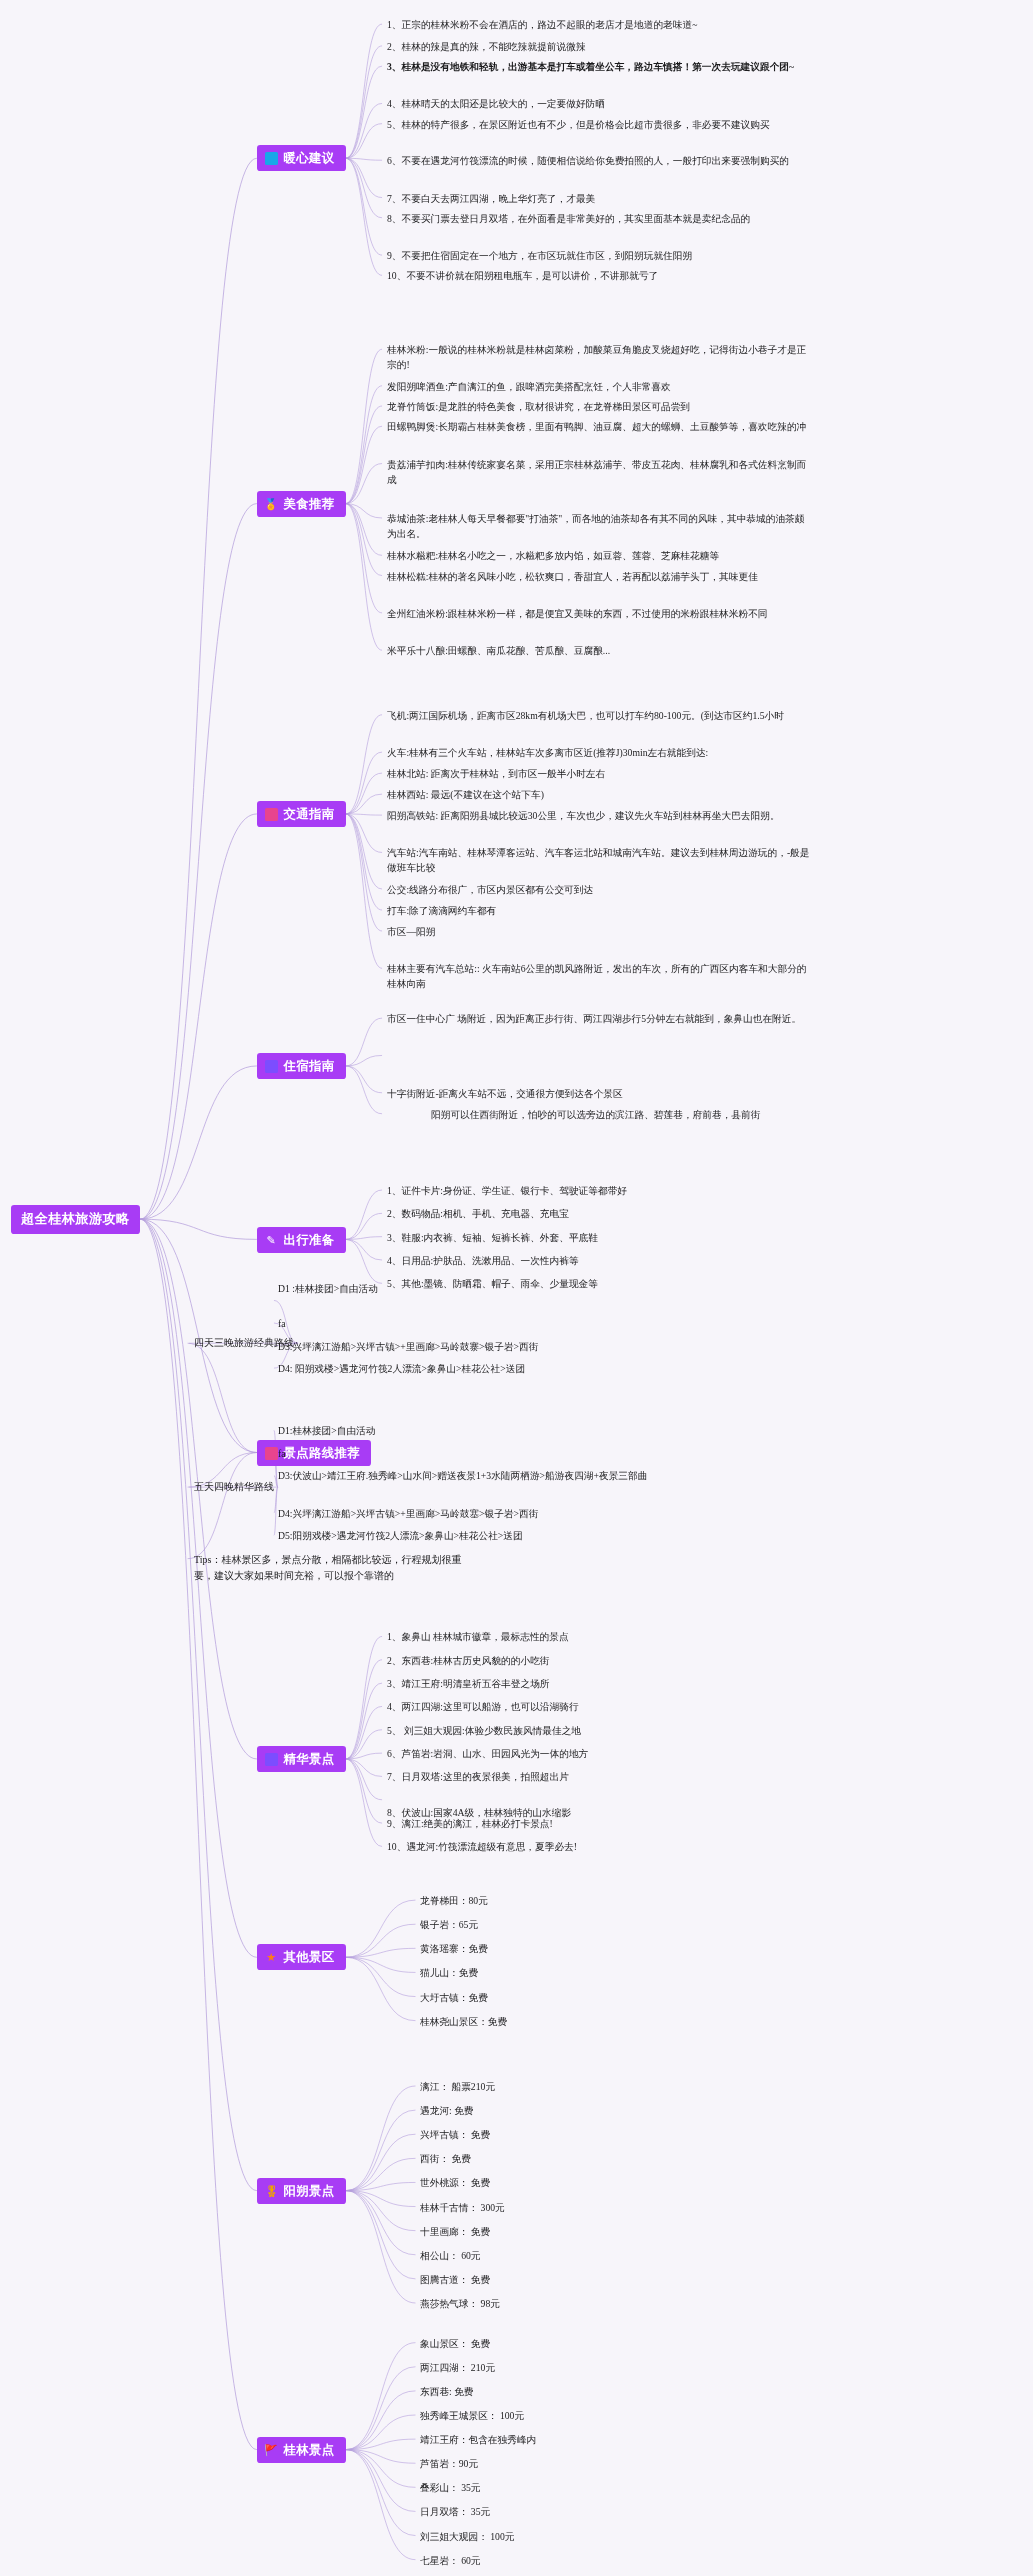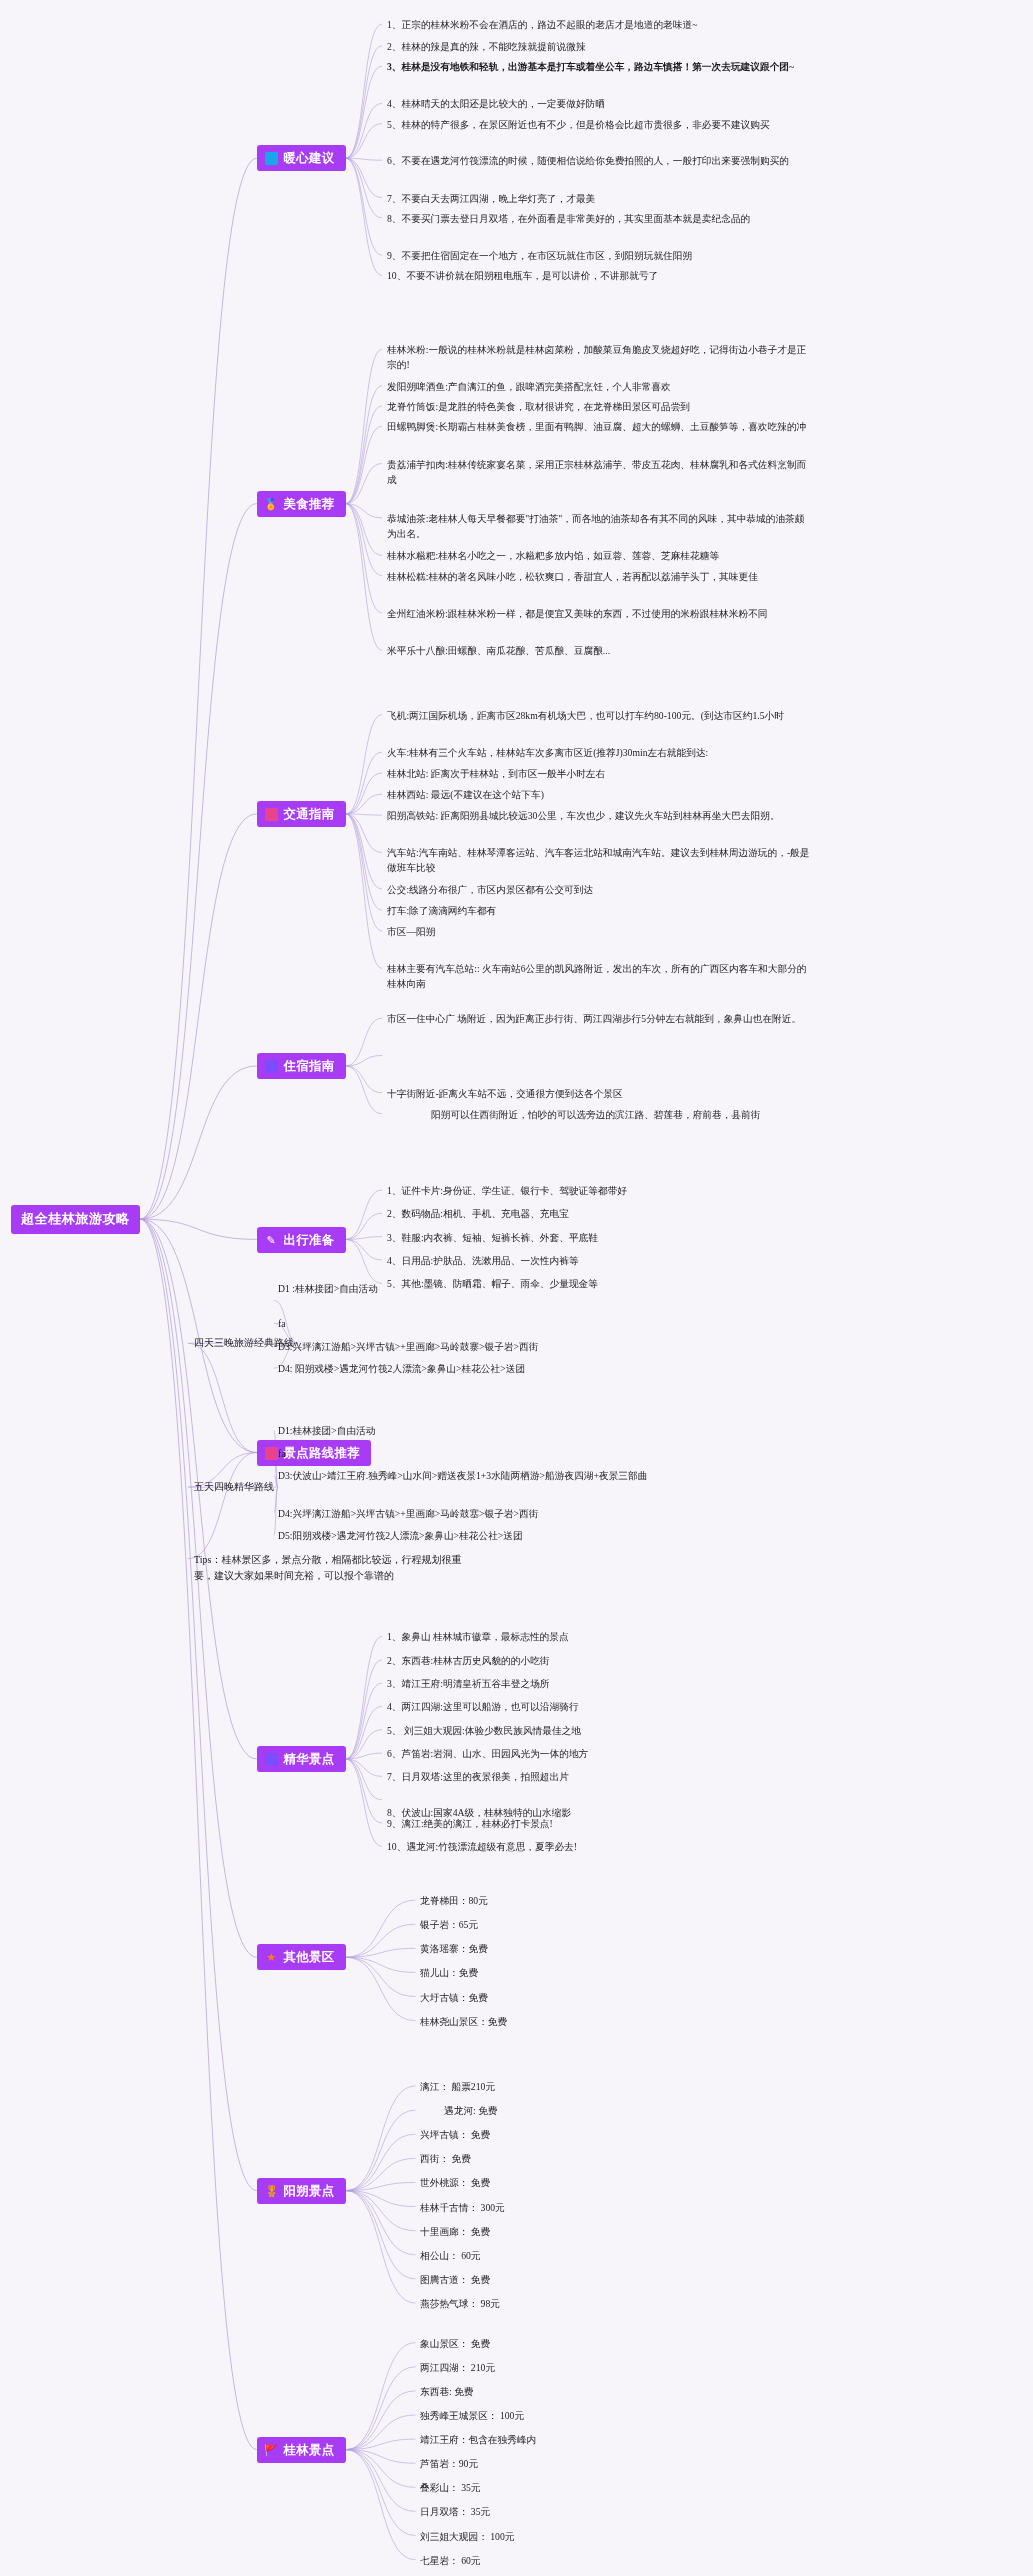--- a/index.html
+++ b/index.html
@@ -306,21 +306,21 @@
   <div class="leaf nowrap" style="left:420px; top:1941px;">黄洛瑶寨：免费</div>
   <div class="leaf nowrap" style="left:420px; top:1965px;">猫儿山：免费</div>
   <div class="leaf nowrap" style="left:420px; top:1990px;">大圩古镇：免费</div>
   <div class="leaf nowrap" style="left:420px; top:2014px;">桂林尧山景区：免费</div>
 
   <div class="node topic" id="topic-yangshuo" style="left:257px; top:2178px;">
     <span class="ic ic-glyph" style="color:#f0a500;">🎖</span>
     <span>阳朔景点</span>
   </div>
   <div class="leaf nowrap" style="left:420px; top:2079px;">漓江： 船票210元</div>
-  <div class="leaf nowrap" style="left:420px; top:2103px;margin-left:24px;">遇龙河: 免费</div>
+  <div class="leaf nowrap" style="left:420px; top:2103px;">遇龙河: 免费</div>
   <div class="leaf nowrap" style="left:420px; top:2127px;">兴坪古镇： 免费</div>
   <div class="leaf nowrap" style="left:420px; top:2151px;">西街： 免费</div>
   <div class="leaf nowrap" style="left:420px; top:2175px;">世外桃源： 免费</div>
   <div class="leaf nowrap" style="left:420px; top:2200px;">桂林千古情： 300元</div>
   <div class="leaf nowrap" style="left:420px; top:2224px;">十里画廊： 免费</div>
   <div class="leaf nowrap" style="left:420px; top:2248px;">相公山： 60元</div>
   <div class="leaf nowrap" style="left:420px; top:2272px;">图腾古道： 免费</div>
   <div class="leaf nowrap" style="left:420px; top:2296px;">燕莎热气球： 98元</div>
 
   <div class="node topic" id="topic-guilin" style="left:257px; top:2437px;">

